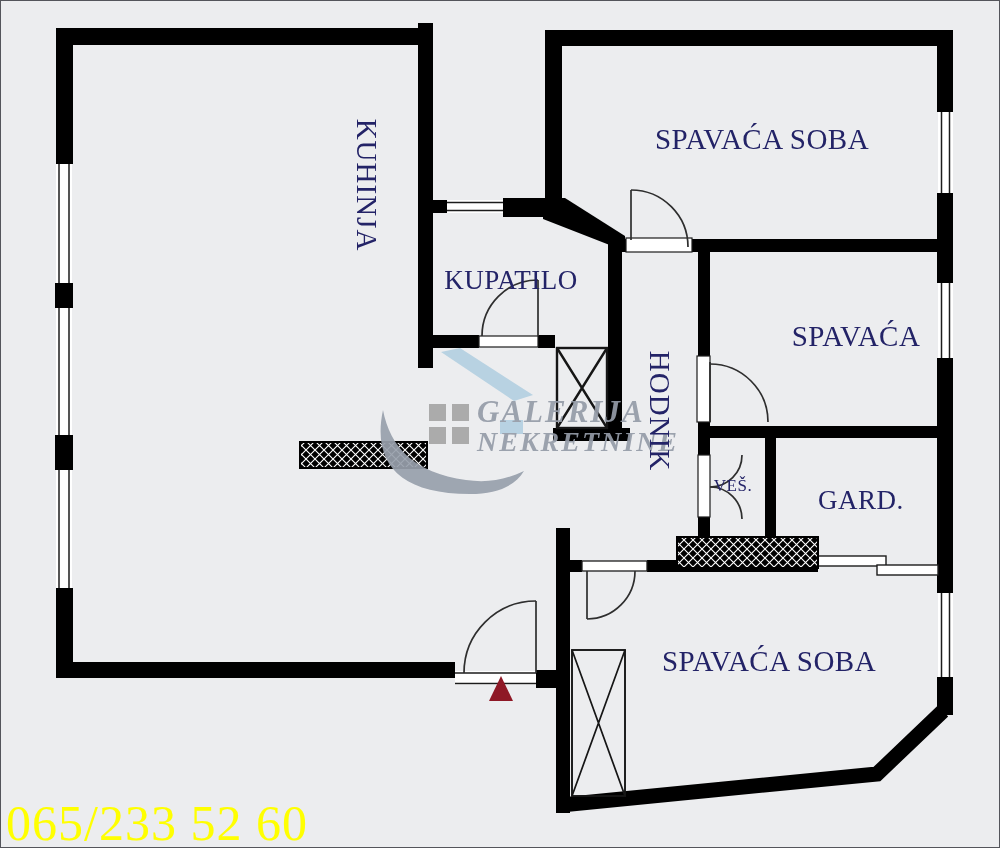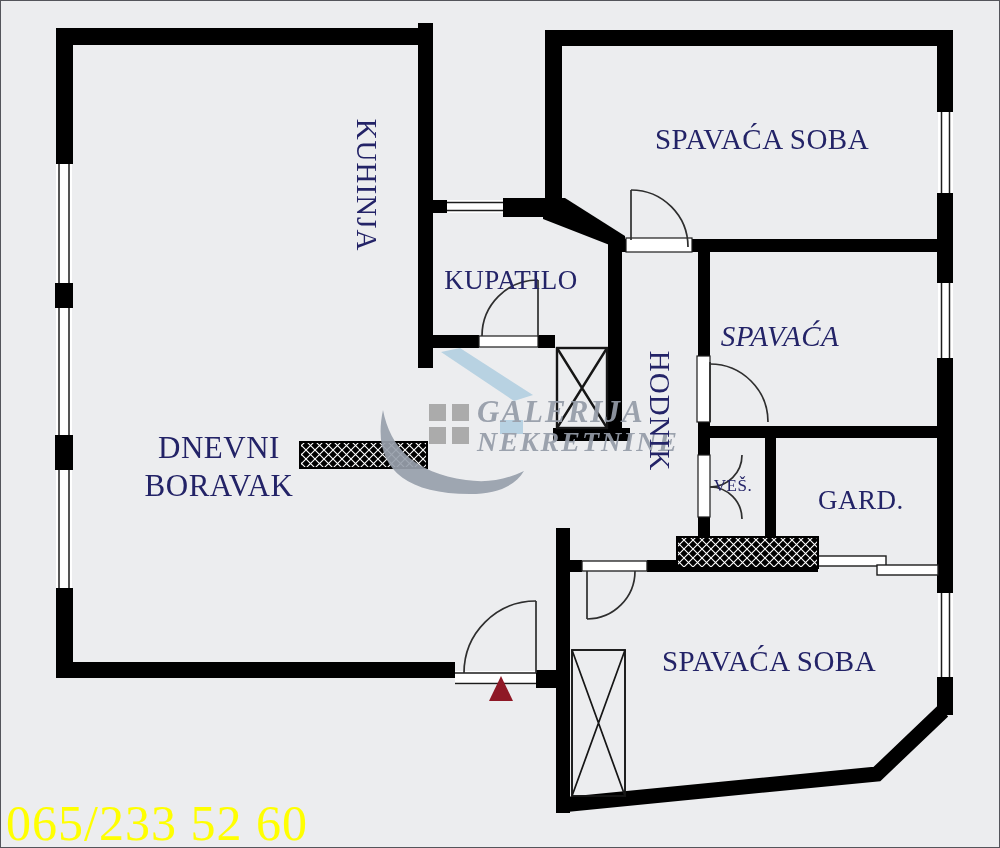--- a/index.html
+++ b/index.html
@@ -229,30 +229,26 @@
     <div class="wm-text wm-line2">NEKRETNINE</div>
   </div>
 
 
   <div class="label vert" style="left:367px;top:185px;">KUHINJA</div>
 
   <div class="label" style="left:762px;top:139px;">SPAVAĆA SOBA</div>
 
   <div class="label small" style="left:503px;top:280px;font-size:27px;margin-left:8px;">KUPATILO</div>
 
-  <div class="label" style="left:780px;top:336px;font-style:italic;">
+  <div class="label" style="left:856px;top:336px;">
     <div>SPAVAĆA</div>
   </div>
 
   <div class="label vert" style="left:660px;top:411px;">HODNIK</div>
 
-  <div class="label big" style="left:219px;top:467px;">
-    <div>DNEVNI</div>
-    <div>BORAVAK</div>
-  </div>
 
   <div class="label small" style="left:733px;top:486px;">VEŠ.</div>
 
   <div class="label small" style="left:861px;top:500px;font-size:27px;">GARD.</div>
 
   <div class="label" style="left:769px;top:661px;">SPAVAĆA SOBA</div>
 
   <div class="phone">065/233 52 60</div>
 
 </div>

